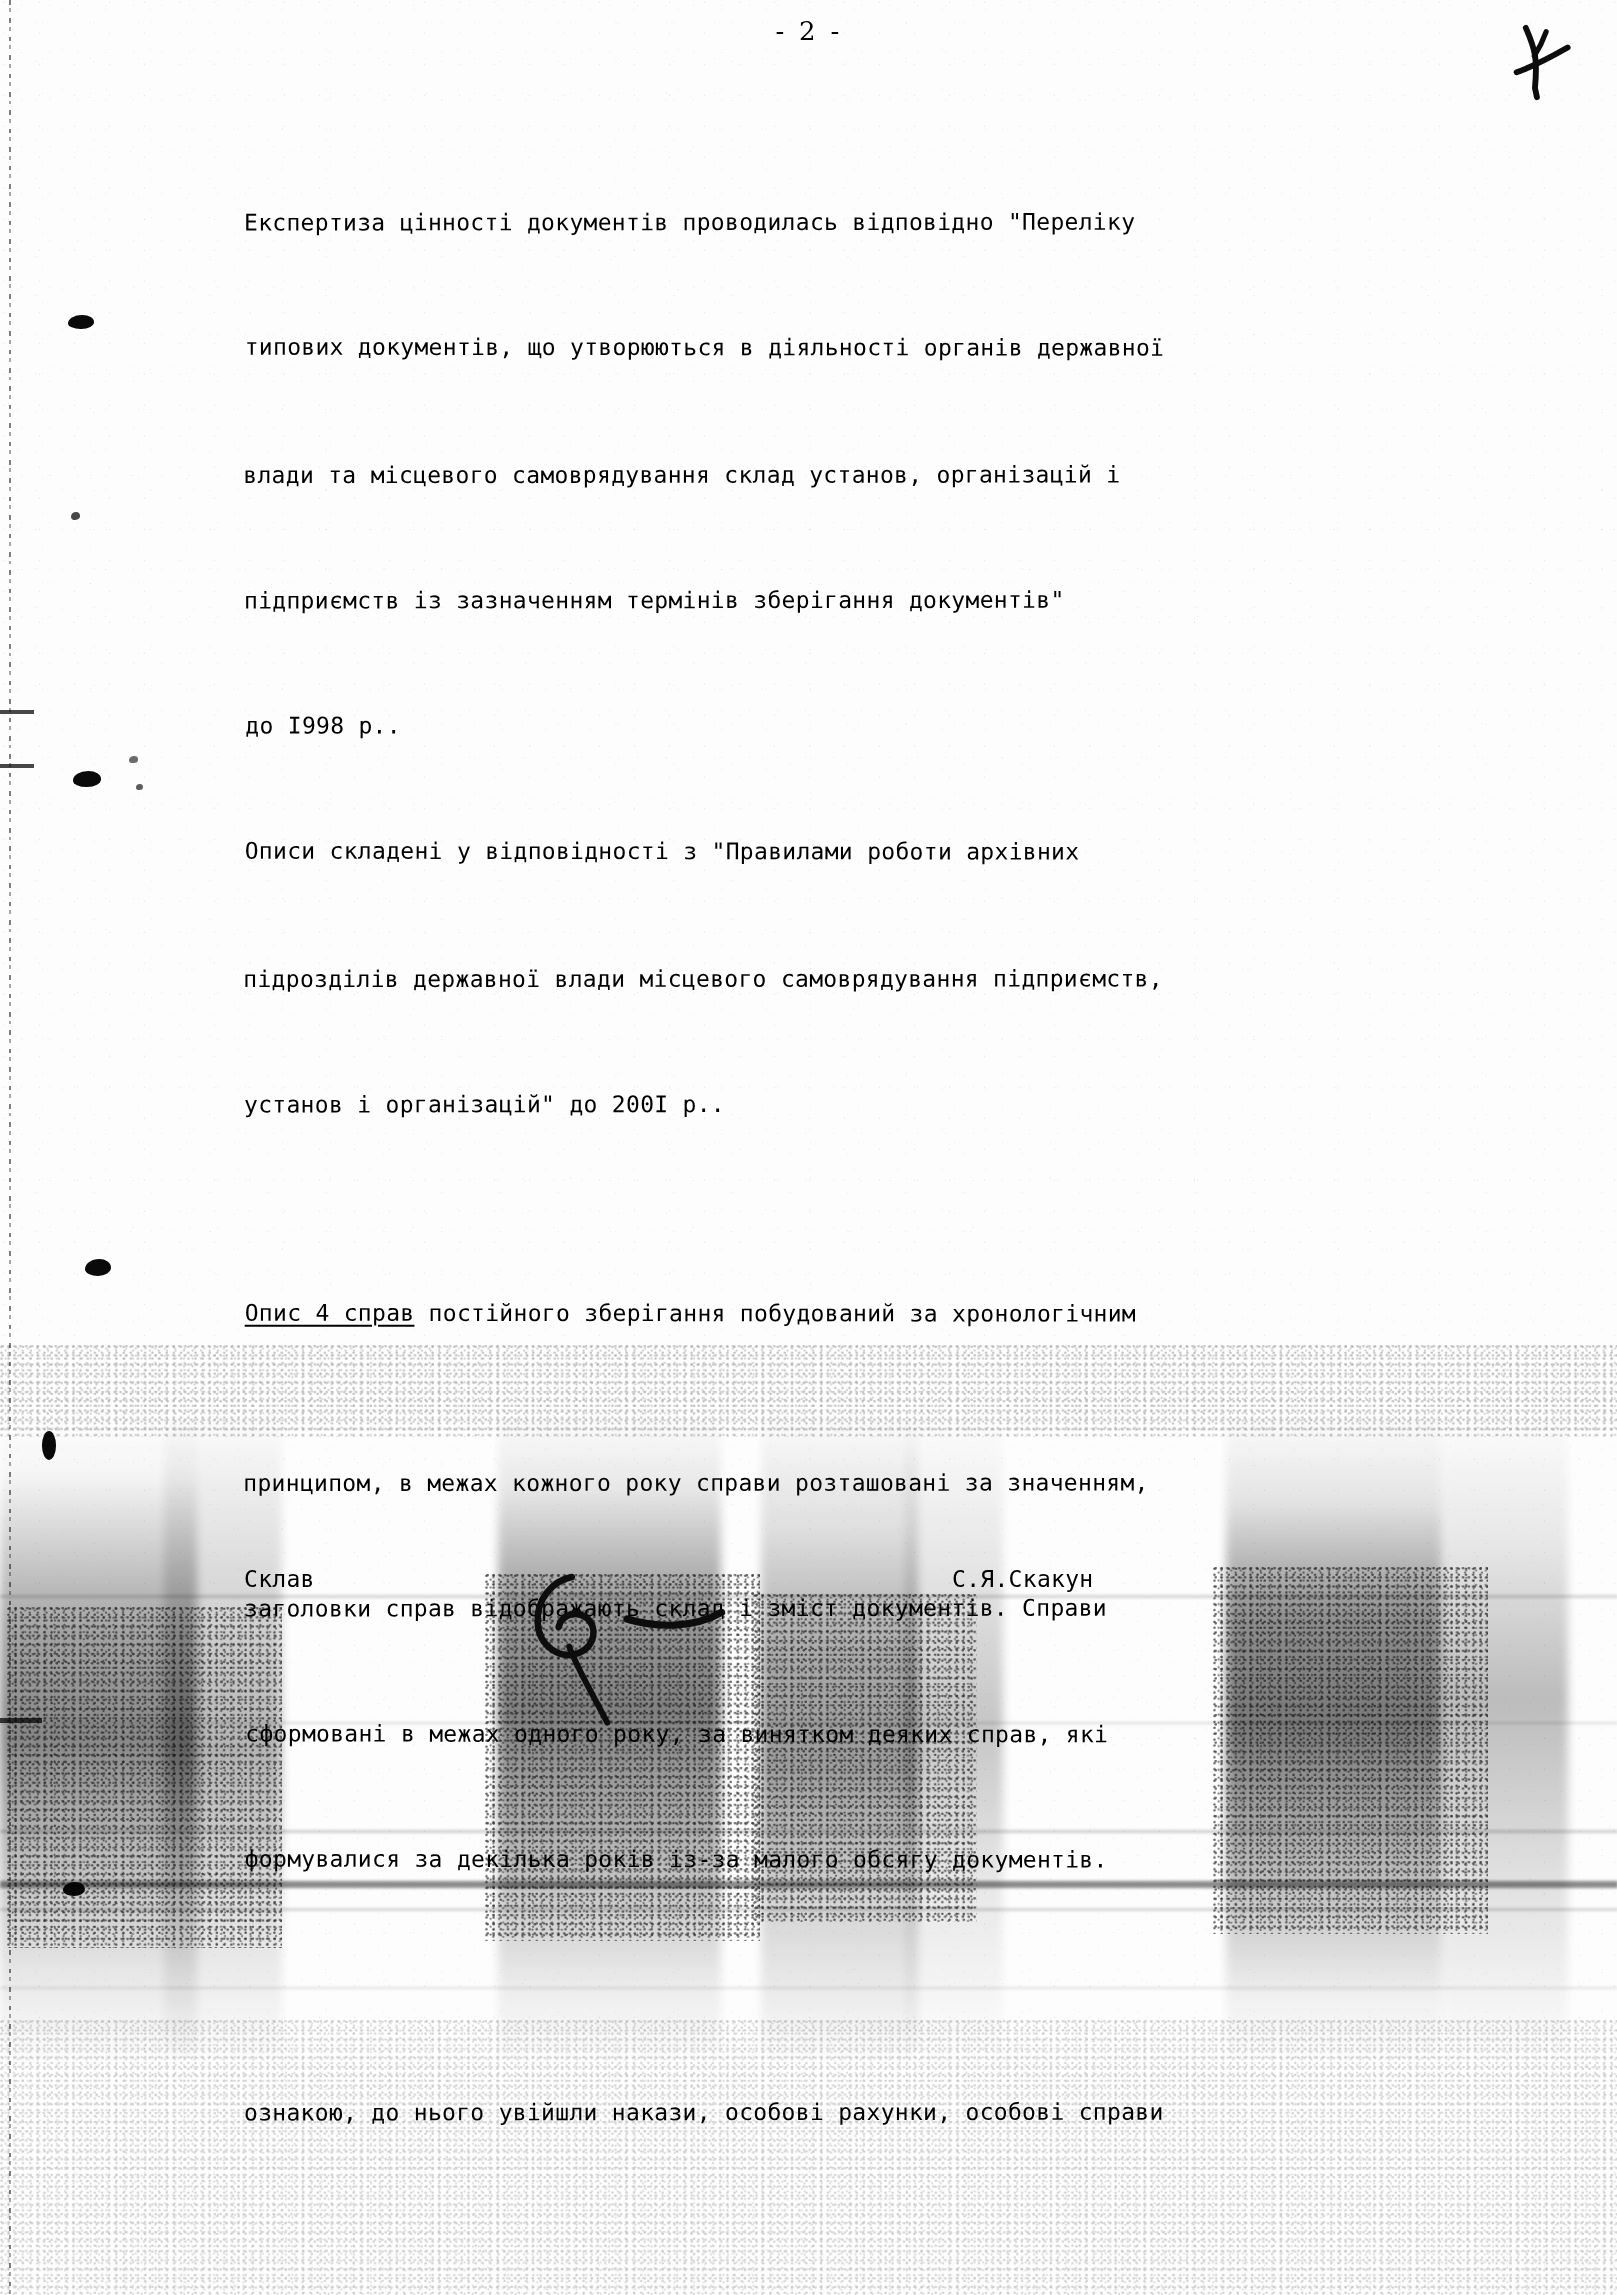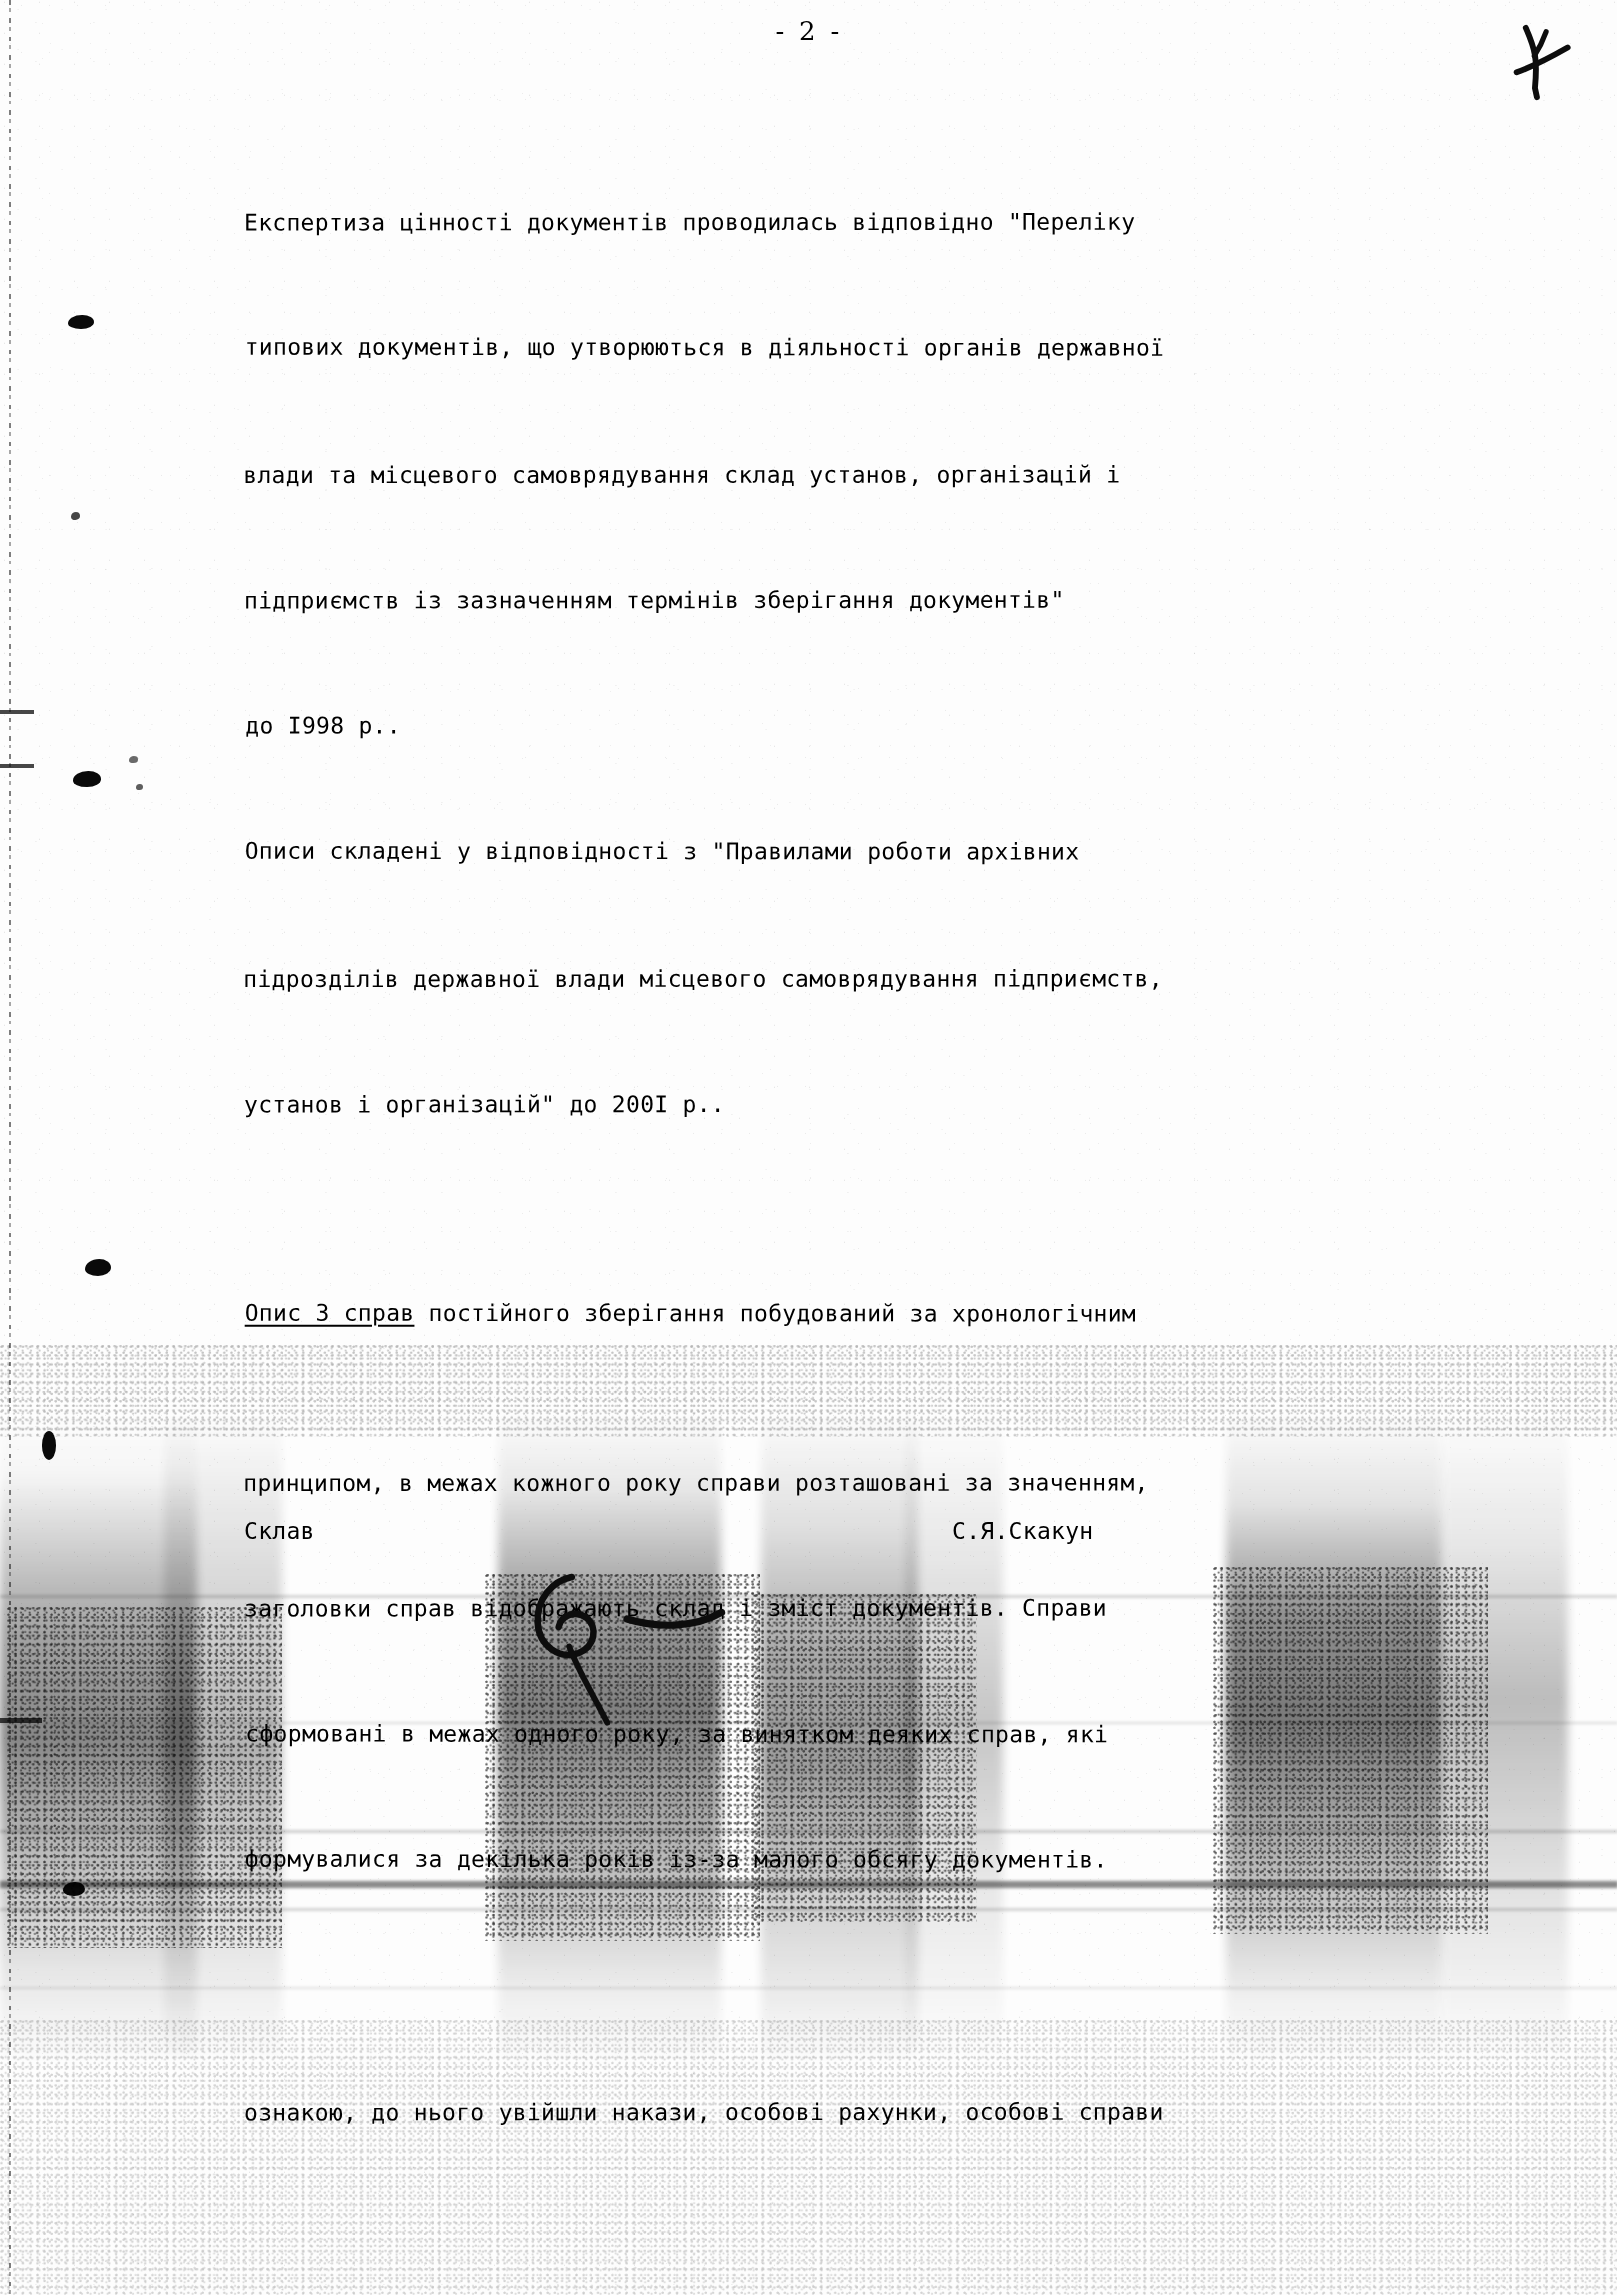--- a/index.html
+++ b/index.html
@@ -84,21 +84,21 @@
   .underline-word {
     text-decoration: underline;
     text-decoration-thickness: 2px;
     text-underline-offset: 3.9px;
   }
 
   
   .sig-row {
     position: absolute;
     left: 244px;
-    top: 1518px;
+    top: 1566px;
     width: 971px;
     height: 46px;
     font-size: 23px;
     letter-spacing: 0.3px;
   }
   .sig-role  { position: absolute; left: 0;     top: 0; }
   .sig-name  { position: absolute; left: 708px; top: 0; }
 
   .sig-mark {
     position: absolute;
@@ -213,21 +213,21 @@
     <span class="ln j1">Експертиза цінності документів проводилась відповідно "Переліку</span>
     <span class="ln j2">типових документів, що утворюються в діяльності органів державної</span>
     <span class="ln j3">влади та місцевого самоврядування склад установ, організацій і</span>
     <span class="ln j1">підприємств із зазначенням термінів зберігання документів"</span>
     <span class="ln j4">до I998 р..</span>
     <span class="ln j2">Описи складені у відповідності з "Правилами роботи архівних</span>
     <span class="ln j3">підрозділів державної влади місцевого самоврядування підприємств,</span>
     <span class="ln j1">установ і організацій" до 200I р..</span>
 
     
-    <span class="ln j2"><span class="underline-word">Опис 3 справ</span><span> постійного зберігання побудований за хронологічним</span></span>
+    <span class="ln j2"><span class="underline-word">Опис 4 справ</span><span> постійного зберігання побудований за хронологічним</span></span>
 
     <span class="ln j3">принципом, в межах кожного року справи розташовані за значенням,</span>
     <span class="ln j1">заголовки справ відображають склад і зміст документів. Справи</span>
     <span class="ln j4">сформовані в межах одного року, за винятком деяких справ, які</span>
     <span class="ln j2">формувалися за декілька років із-за малого обсягу документів.</span>
 
     
 
     <span class="ln j1">ознакою, до нього увійшли накази, особові рахунки, особові справи</span>
     

